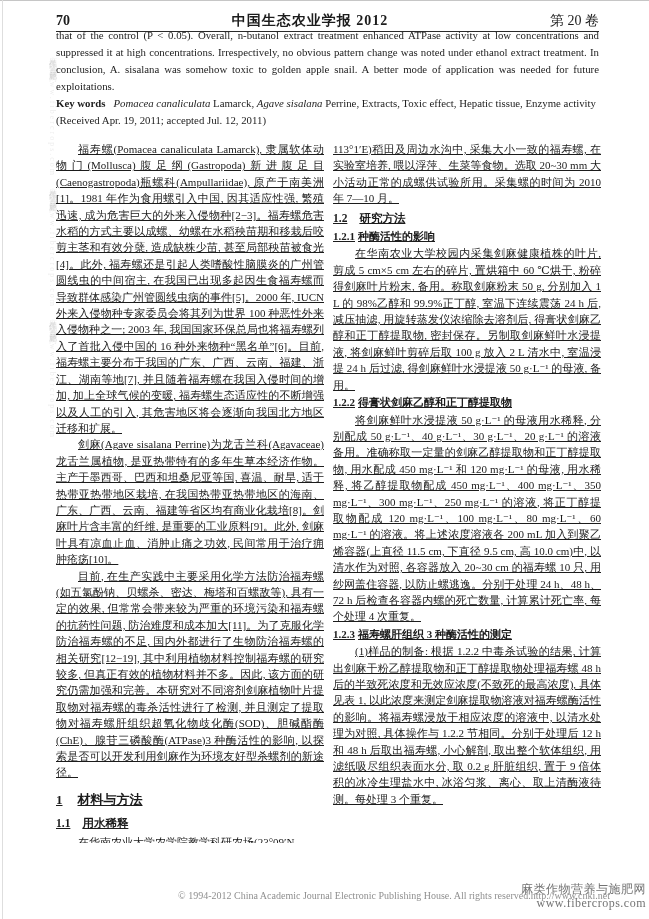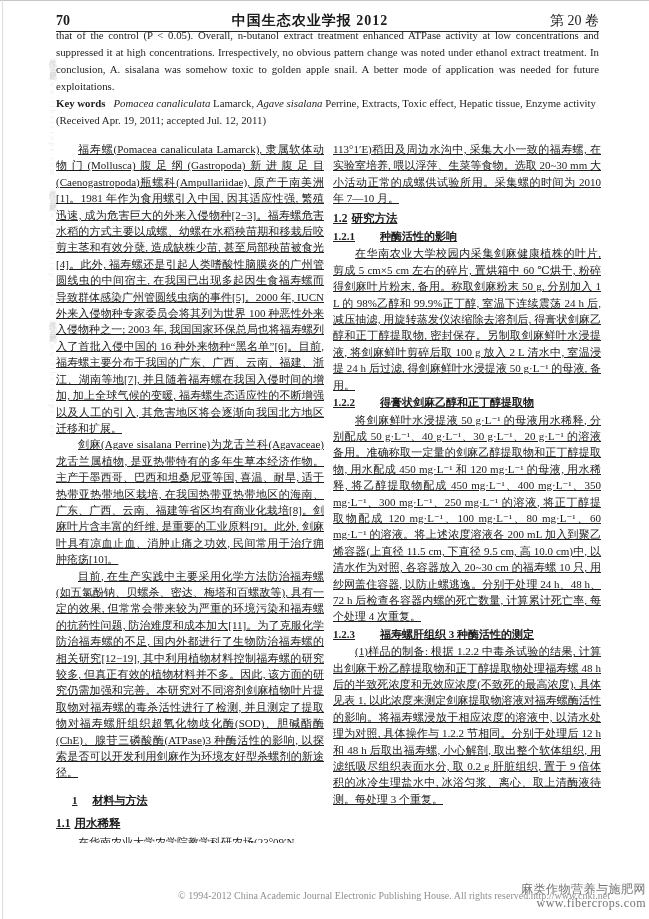--- a/index.html
+++ b/index.html
@@ -23,26 +23,26 @@
   .abstract{position:absolute;left:56px;top:27px;width:543px;font-size:10.8px;line-height:17px;text-align:justify;}
   .abstract p{margin:0;}
   .kw-label{font-weight:bold;margin-right:8px;}
   .italic{font-style:italic;}
 
   .columns{position:absolute;left:56px;top:141px;width:545px;height:702px;display:flex;gap:9px;overflow:hidden;text-decoration:underline;}
   .col{width:268px;font-size:11px;line-height:16.4px;text-align:justify;}
   .col p{margin:0;}
   .para.indent{text-indent:22px;}
 
-  .sec-h{font-size:11px;font-weight:bold;margin:11px 16px 7px;text-align:left;}
+  .sec-h{font-size:13px;font-weight:bold;margin:11px 0 7px;text-align:left;}
   .sec-h .num{margin-right:15px;}
   .sub-h{font-size:11.5px;font-weight:bold;margin:3px 0 2px;text-align:left;}
-  .sub-h .num{margin-right:4px;}
+  .sub-h .num{margin-right:12px;}
   .minor-h{font-size:11px;font-weight:bold;margin:1px 0;text-align:left;}
-  .minor-h .num{margin-right:25px;}
+  .minor-h .num{margin-right:3px;}
 
   .page-footer{
     position:absolute;left:30px;top:890px;width:580px;
     display:flex;justify-content:flex-end;
     font-size:10px;color:#8f8f8f;white-space:nowrap;
   }
   .watermark{
     position:absolute;right:3px;top:883px;text-align:right;
     color:#737373;font-size:12px;line-height:13.5px;letter-spacing:0.5px;
   }

